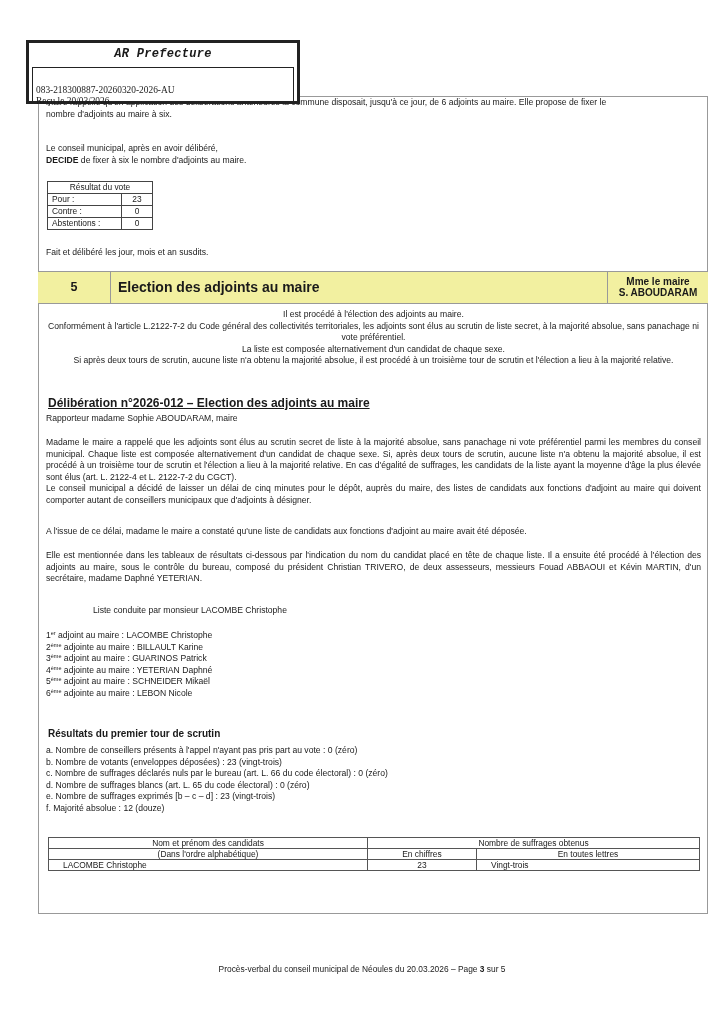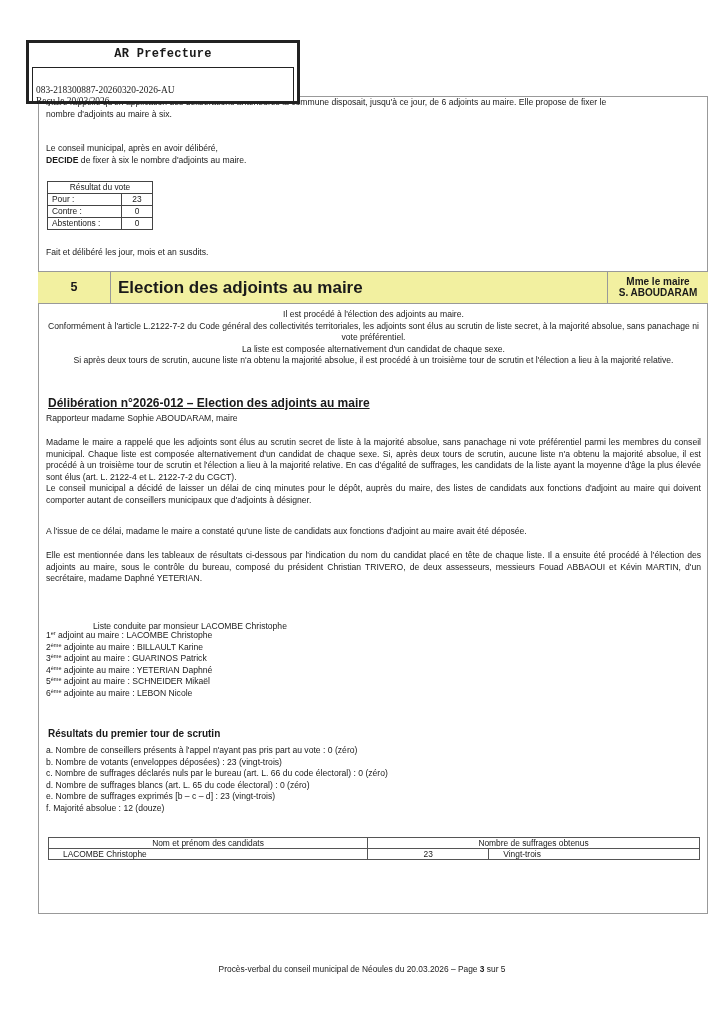--- a/index.html
+++ b/index.html
@@ -1,48 +1,48 @@
 <!DOCTYPE html>
 <html><head>
 <meta charset="utf-8">
 <style>
   html, body { margin:0; padding:0; background:#ffffff; }
   body { width:724px; height:1024px; position:relative; overflow:hidden;
          font-family:"Liberation Sans", sans-serif; color:#1a1a1a; font-size:8.6px; line-height:11.6px; }
   .stamp { position:absolute; left:26px; top:40px; width:274px; height:64px;
            border:3px solid #222; background:#fff; z-index:5; box-sizing:border-box; }
   .stamp-title { font-family:"Liberation Mono", monospace; font-weight:bold; font-size:12px;
-                 text-align:center; margin-top:6px; letter-spacing:0.3px; }
+                 text-align:center; margin-top:6px; letter-spacing:0.3px;font-style:italic; }
   .stamp-inner { position:absolute; left:3px; top:24px; right:3px; bottom:2px; border:1.5px solid #222;
                  font-family:Liberation Serif, serif; font-size:9.4px; line-height:11px; padding:17px 3px; }
   .frame { position:absolute; left:38px; top:96px; width:670px; height:818px; border:1px solid #999; box-sizing:border-box; }
   .top-text { position:absolute; left:46px; top:97px; width:655px; }
   .top-text p { margin:0; }
   .decide { position:absolute; left:46px; top:143px; }
   .decide p { margin:0; }
   table.vote { position:absolute; left:47px; top:181px; border-collapse:collapse; font-size:8.4px; }
   table.vote td, table.vote th { border:1px solid #444; padding:0 4px; height:11px; line-height:11px; font-weight:normal; }
   table.vote th { text-align:center; }
   table.vote td.num { text-align:center; width:22px; }
   table.vote td.lbl { width:65px; }
   .fait { position:absolute; left:46px; top:247px; }
   .section-row { position:absolute; left:38px; top:271px; width:670px; height:33px; background:#f2f0a0;
                  border-top:1px solid #999; border-bottom:1px solid #999; box-sizing:border-box; display:flex; }
   .sec-num { width:72px; border-right:1px solid #999; font-weight:bold; font-size:12.5px; display:flex; align-items:center; justify-content:center; }
-  .sec-title { flex:1; font-weight:bold; font-size:17px; display:flex; align-items:center; padding-left:7px; border-right:1px solid #999; }
+  .sec-title { flex:1; font-weight:bold; font-size:14px; display:flex; align-items:center; padding-left:7px; border-right:1px solid #999; }
   .sec-by { width:100px; font-weight:bold; font-size:10px; line-height:10.5px; text-align:center; display:flex; flex-direction:column; justify-content:center; }
   .intro { position:absolute; left:46px; top:309px; width:655px;text-align:center; }
   .intro p { margin:0; }
   .delib-title { position:absolute; left:48px; top:398px; font-weight:bold; font-size:12px; text-decoration:underline; }
   .rapporteur { position:absolute; left:46px; top:413px; }
   .body1 { position:absolute; left:46px; top:437px; width:655px; text-align:justify; }
   .body1 p { margin:0; }
   .issue { position:absolute; left:46px; top:526px; }
   .elle { position:absolute; left:46px; top:550px; width:655px; text-align:justify; }
-  .liste { position:absolute; left:46px; top:621px;padding-left:47px; }
+  .liste { position:absolute; left:46px; top:605px;padding-left:47px; }
   .adjoints { position:absolute; left:46px; top:630px; }
   .adjoints div { height:11.6px; }
   .adjoints sup { font-size:5.5px; vertical-align:3px; line-height:0; }
   .res-title { position:absolute; left:48px; top:728px; font-weight:bold; font-size:10px; }
   .res-list { position:absolute; left:46px; top:745px; }
   .res-list div { height:11.6px; }
   table.cand { position:absolute; left:48px; top:837px; width:652px; border-collapse:collapse; font-size:8.4px; }
   table.cand td, table.cand th { border:1px solid #555; padding:0 14px; height:10px; line-height:10px; font-weight:normal; }
   table.cand .c { text-align:center; }
   .footer { position:absolute; left:0; width:724px; top:964px; text-align:center; font-size:8.4px; }
@@ -140,20 +140,25 @@
   <div>f. Majorité absolue :  12 (douze)</div>
 </div>
 
 <table class="cand">
   <tbody>
       <tr>
     <th class="c" style="width:290px">Nom et prénom des candidats</th>
     <th class="c" colspan="2">Nombre de suffrages obtenus</th>
   </tr>
   <tr>
+    <td class="c">(Dans l'ordre alphabétique)</td>
+    <td class="c" style="width:80px">En chiffres</td>
+    <td class="c">En toutes lettres</td>
+  </tr>
+  <tr>
     <td>LACOMBE Christophe</td>
     <td class="c">23</td>
     <td>Vingt-trois</td>
   </tr>
 </tbody>
   </table>
 
 <div class="footer">
   <span>Procès-verbal du conseil municipal de Néoules du 20.03.2026 – Page </span><b>3</b><span> sur 5</span>
 </div>

